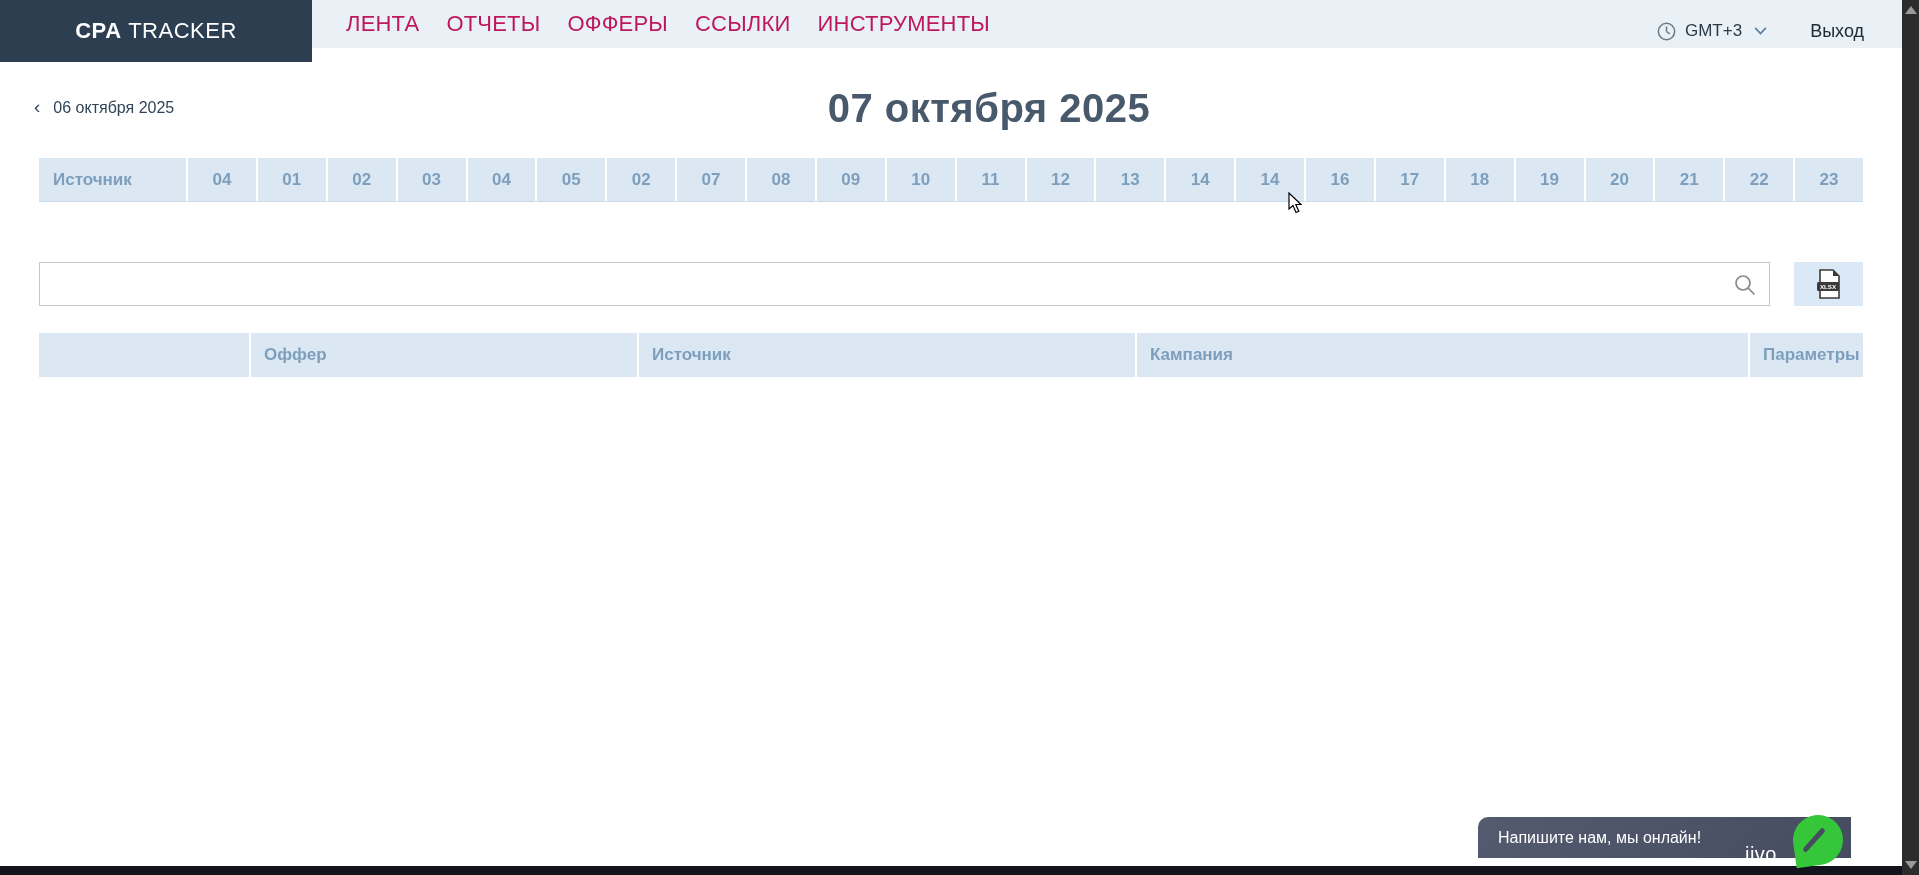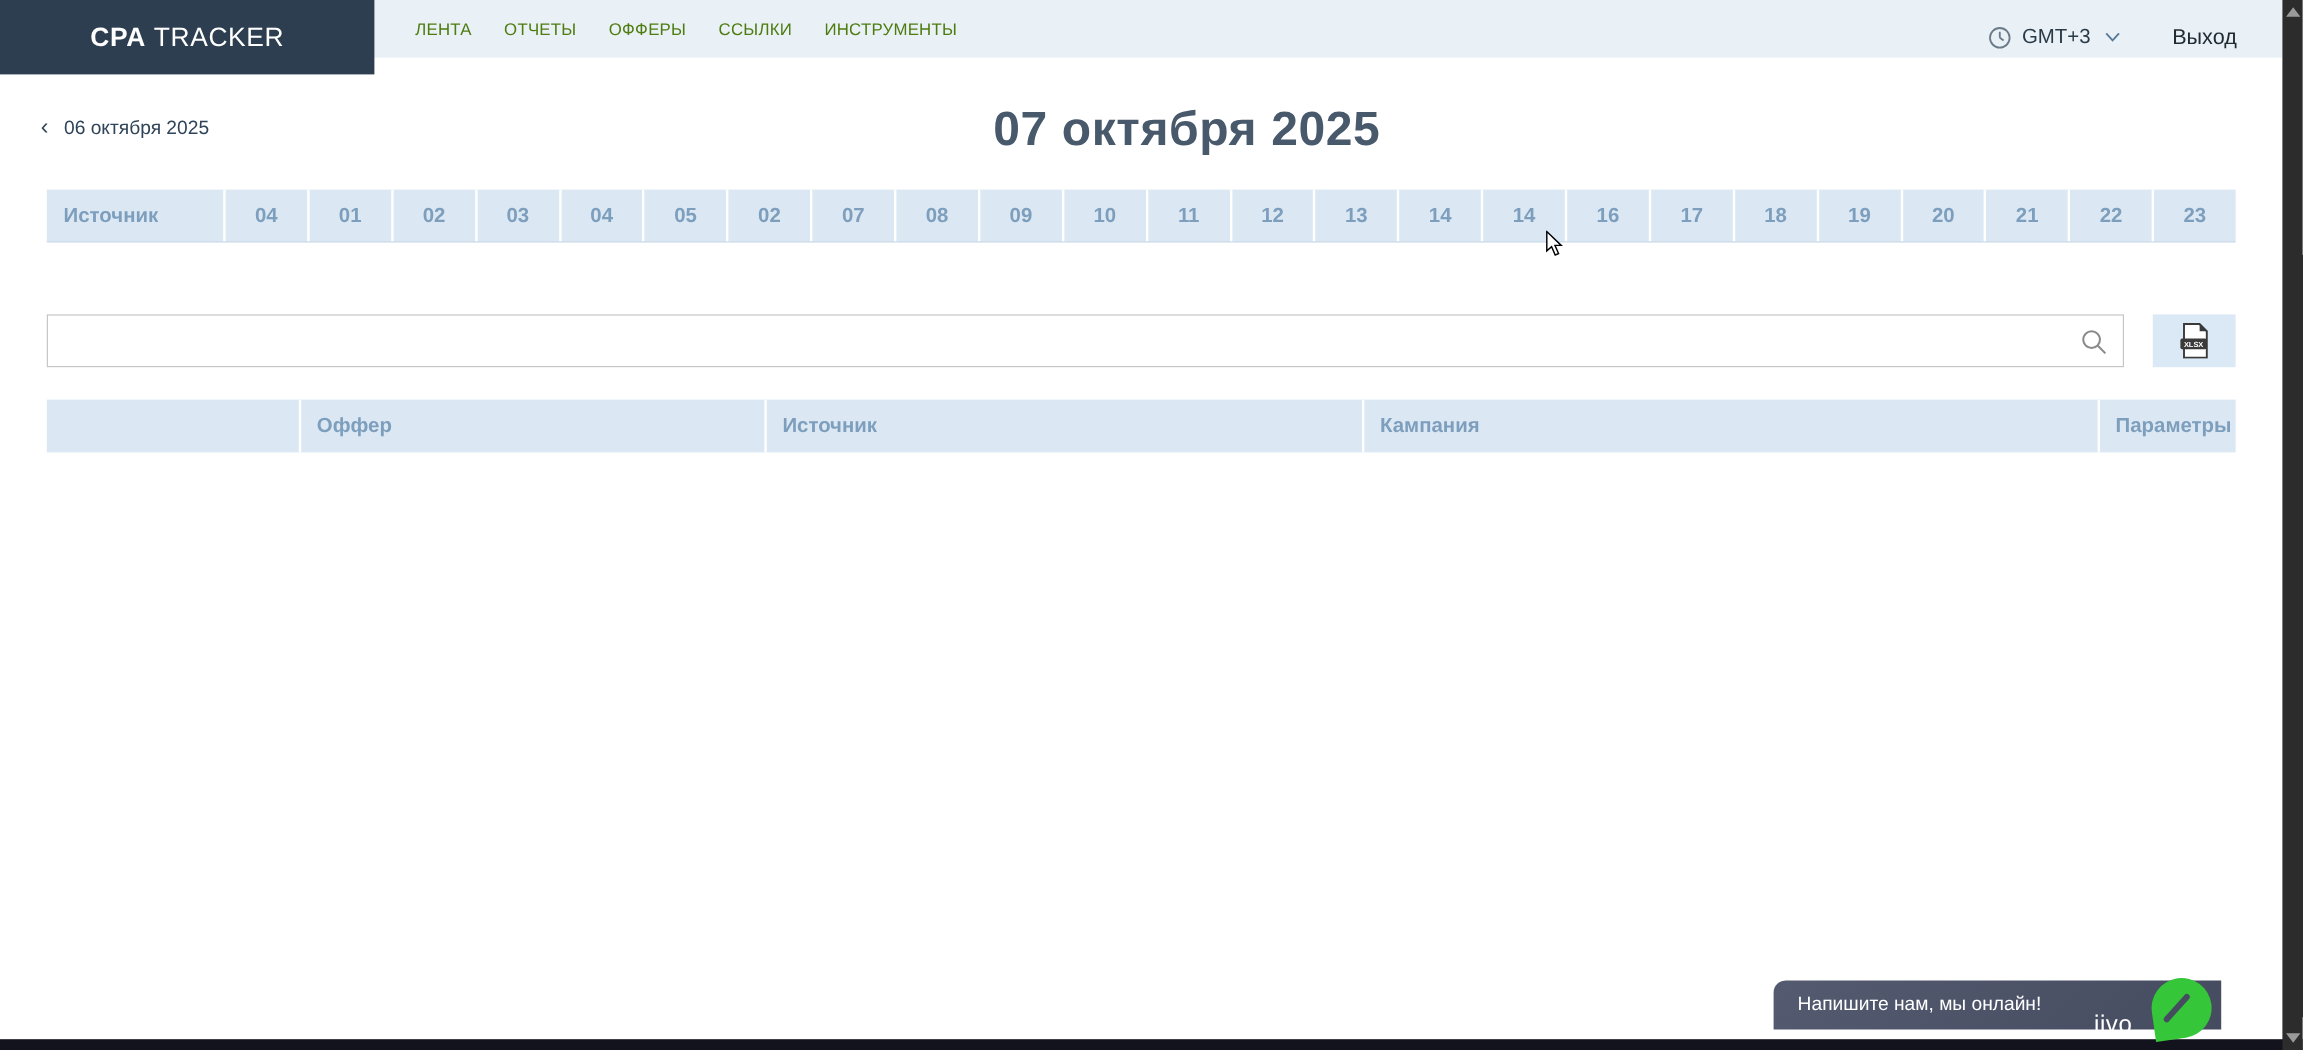--- a/index.html
+++ b/index.html
@@ -7,21 +7,21 @@
   body { font-family:"Liberation Sans", sans-serif; background:#ffffff; position:relative; }
   .page { position:absolute; left:0; top:0; width:1902px; height:875px; background:#fff; }
 
   
   .topbar { position:absolute; left:0; top:0; width:1902px; height:48px; background:#e9f0f6; display:flex; align-items:stretch; }
   .logo-block { width:312px; height:62px; background:#2c3e50; display:flex; align-items:center; justify-content:center; flex:0 0 auto; }
   .logo { color:#fff; font-size:22px; letter-spacing:.5px; white-space:nowrap; }
   .logo b { font-weight:700; }
   .logo span.lt { font-weight:300; }
   .nav { display:flex; align-items:center; padding-left:34px; gap:27px; }
-  .nav-item { font-size:14px; color:#4d7c0f; letter-spacing:.2px; cursor:pointer; white-space:nowrap; }
+  .nav-item { font-size:22px; color:#be185d; letter-spacing:.2px; cursor:pointer; white-space:nowrap; }
   .topbar-right { position:absolute; right:38px; top:0; height:62px; display:flex; align-items:center; gap:9px;text-align:right; }
   .clock-icon { width:19px; height:19px; }
   .tz-label { font-size:17px; color:#2b3a47; }
   .tz-chevron { width:13px; height:8px; margin-left:3px; }
   .logout { font-size:18px; color:#212b34; margin-left:34px; cursor:pointer; }
 
   
   .date-row { position:absolute; left:0; top:62px; width:1902px; height:96px; }
   .back-link { position:absolute; left:34px; top:36px; display:flex; align-items:center; gap:13px; cursor:pointer; }
   .back-chevron { font-size:19px; color:#33475c; line-height:1; transform:translateY(-1px); }

